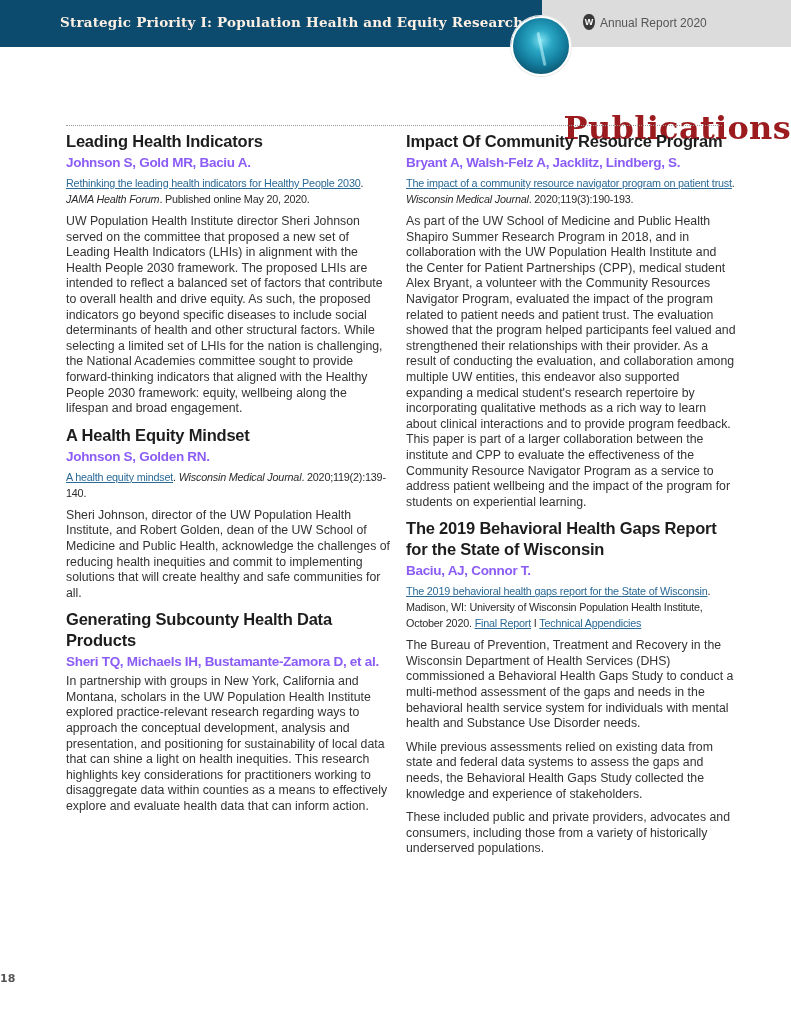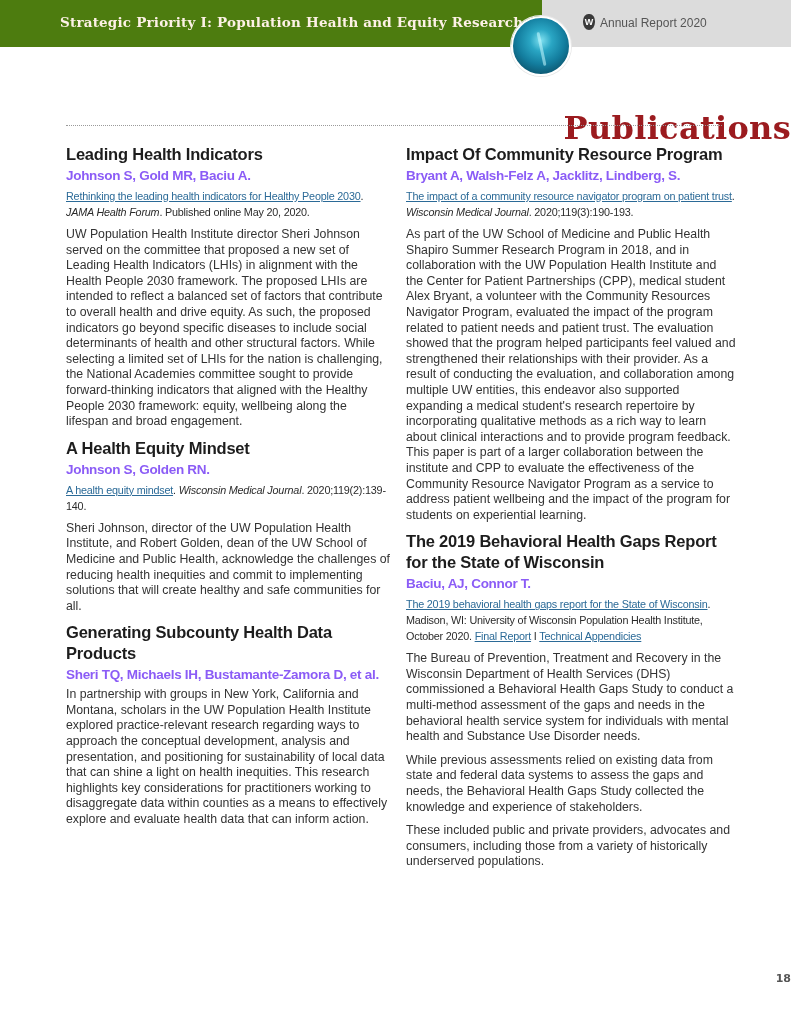--- a/index.html
+++ b/index.html
@@ -1,36 +1,36 @@
 <!DOCTYPE html>
 <html><head>
 <meta charset="utf-8">
 <style>
   html, body { margin: 0; padding: 0; background: #ffffff; }
   body { width: 791px; height: 1023px; position: relative; overflow: hidden; font-family: "Liberation Sans", sans-serif; color: #2b2b2b; }
-  .hdr-orange { position: absolute; left: 0; top: 0; width: 542px; height: 47px; background: #4d7c0f; }
+  .hdr-orange { position: absolute; left: 0; top: 0; width: 542px; height: 47px; background: #0c4a6e; }
   .hdr-grey { position: absolute; left: 542px; top: 0; width: 249px; height: 47px; background: #dcdcdc; }
   .hdr-title { position: absolute; left: 60px; top: 14px; font-family: "DejaVu Serif", serif; font-weight: bold; font-size: 13.5px; color: #fdf1e6; letter-spacing: 0.2px; white-space: nowrap; }
   .hdr-circle { position: absolute; left: 511px; top: 16px; width: 60px; height: 60px; border-radius: 50%; background: radial-gradient(circle at 50% 40%, #7fe0f0 0%, #2aa6c4 25%, #137d9e 55%, #0b4e66 85%); border: 2px solid #ffffff; box-sizing: border-box; box-shadow: 0 0 0 1px #e8e8e8; }
   .hdr-circle::after { content: ""; position: absolute; left: 27px; top: 14px; width: 3px; height: 34px; background: rgba(200,250,255,0.55); border-radius: 2px; transform: rotate(-12deg); }
   .hdr-logo { position: absolute; left: 583px; top: 14px; width: 12px; height: 16px; border-radius: 45% 45% 50% 50%; background: #3a3a3a; color: #ffffff; font-size: 9px; font-weight: bold; text-align: center; line-height: 16px; }
   .hdr-report { position: absolute; left: 600px; top: 16px; font-size: 12px; color: #555555; white-space: nowrap; }
   .page-title { position: absolute; left: 0; width: 791px; top: 88px; text-align: right; font-family: "DejaVu Serif", serif; font-weight: bold; font-size: 32px; color: #9b1b1f; letter-spacing: 0.3px; }
   .dotted-rule { position: absolute; left: 66px; top: 125px; width: 656px; height: 0; border-top: 1.5px dotted #9a9a9a; }
-  .col { position: absolute; top: 144px; width: 326px; }
+  .col { position: absolute; top: 131px; width: 326px; }
   .col-left { left: 66px; }
   .col-right { left: 406px; width: 330px; }
   .pub { margin-bottom: 6px; }
   .pub-title { font-weight: bold; font-size: 16.5px; line-height: 21px; color: #1d1d1d; margin: 0; letter-spacing: -0.2px; }
   .pub-authors { font-weight: bold; font-size: 13.5px; line-height: 19px; color: #8b5cf6; margin: 1px 0 3px 0; letter-spacing: -0.3px; }
   .pub-cite { font-size: 10.8px; line-height: 16px; color: #2b2b2b; margin: 0 0 7px 0; letter-spacing: -0.2px; }
   .pub-cite a { color: #2b6a97; text-decoration: underline; }
   .pub-cite em { font-style: italic; }
   .pub-body { font-size: 12.3px; line-height: 15.6px; color: #333333; margin: 0 0 8px 0; }
-  .page-num { position: absolute; left: 0; width: 791px; top: 972px; text-align: right; font-family: "DejaVu Sans", sans-serif; font-weight: bold; font-size: 11px; color: #555555; }
+  .page-num { position: absolute; left: 0; width: 791px; top: 972px; text-align: left; font-family: "DejaVu Sans", sans-serif; font-weight: bold; font-size: 11px; color: #555555; }
 </style>
 </head>
 <body>
 
 <div class="hdr-orange">
   <div class="hdr-title">Strategic Priority I: Population Health and Equity Research</div>
 </div>
 <div class="hdr-grey"></div>
 <div class="hdr-circle"></div>
 <div class="hdr-logo">W</div>

